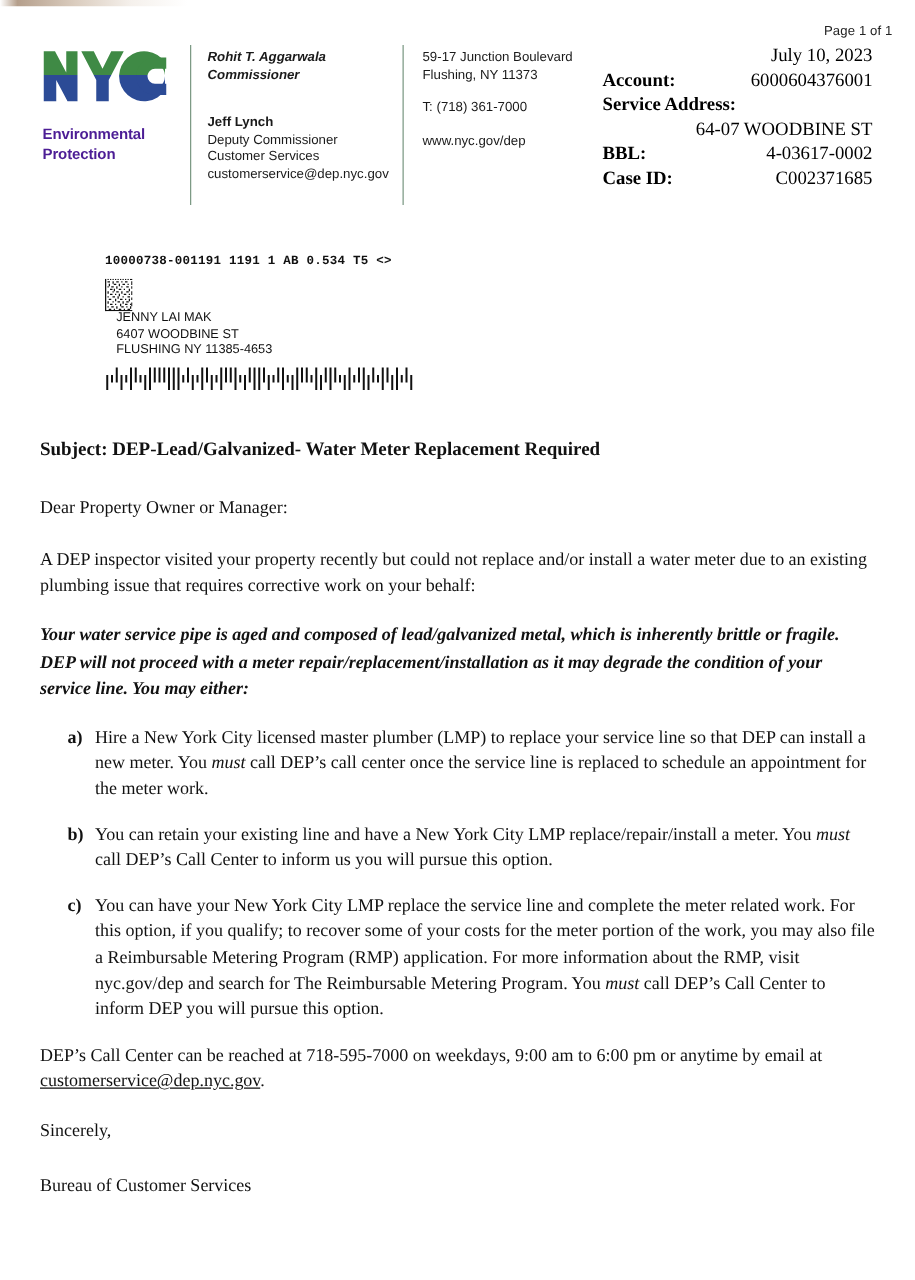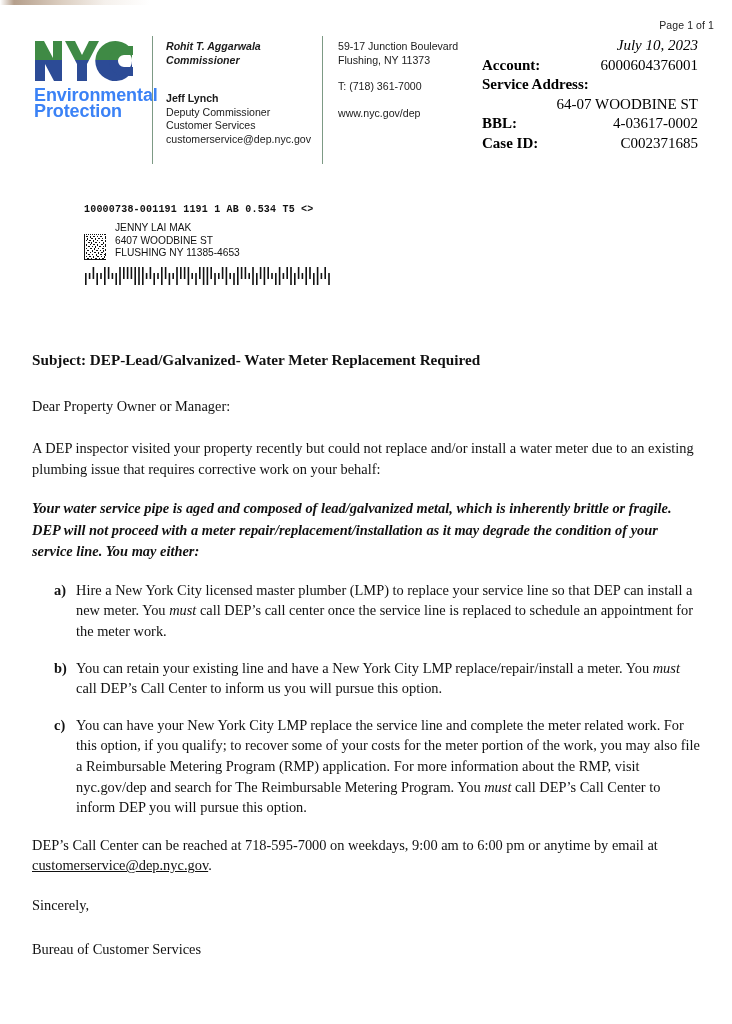--- a/index.html
+++ b/index.html
@@ -49,26 +49,26 @@
   }
 
   
   .logo-block {
     position: absolute;
     left: 0; top: 2px;
     width: 112px;
   }
   .nyc-wordmark { display:block; width: 104px; height: 46px; }
   .agency-name {
-    margin-top: 4px;
+    margin-top: 16px;
     font-family: "Liberation Sans", sans-serif;
     font-weight: bold;
-    font-size: 18px;
+    font-size: 12px;
     line-height: 15.5px;
-    color: #3b82f6;
+    color: #4c1d95;
     letter-spacing: -0.1px;
   }
 
   .divider {
     position: absolute;
     top: 0;
     width: 1px;
     height: 128px;
     background: #7d9a85;
   }
@@ -107,35 +107,35 @@
     position: absolute;
     left: 448px; top: 0px;
     width: 216px;
     font-family: "Liberation Serif", serif;
     font-size: 15px;
     line-height: 19.5px;
   }
   .acct-row { display: flex; justify-content: space-between; }
   .acct-label { font-weight: bold; white-space: nowrap; }
   .acct-value { white-space: nowrap; }
-  .acct-row.date-only { justify-content: flex-end; font-style: italic; }
+  .acct-row.date-only { justify-content: flex-end; }
   .acct-row.full-line { justify-content: flex-start; }
   .acct-row.addr-val { justify-content: flex-end; }
 
   
   .mail-block { position: absolute; left: 84px; top: 204px; }
   .mail-meta {
     font-family: "Liberation Mono", monospace;
     font-size: 10px;
     font-weight: bold;
     letter-spacing: 0.2px;
     color: #111;
     margin-bottom: 7px;
   }
-  .mail-inner { display: flex; align-items: flex-end; }
+  .mail-inner { display: flex; align-items: flex-start; flex-direction: column; }
   .mail-dm { width: 22px; height: 26px; display: block; margin-top: 1px; }
   .mail-addr {
     margin-left: 9px;
     font-family: "Liberation Sans", sans-serif;
     font-size: 10.2px;
     line-height: 12.6px;
     color: #111;
   }
   .imb { margin-top: 5px; display: block; }
 

